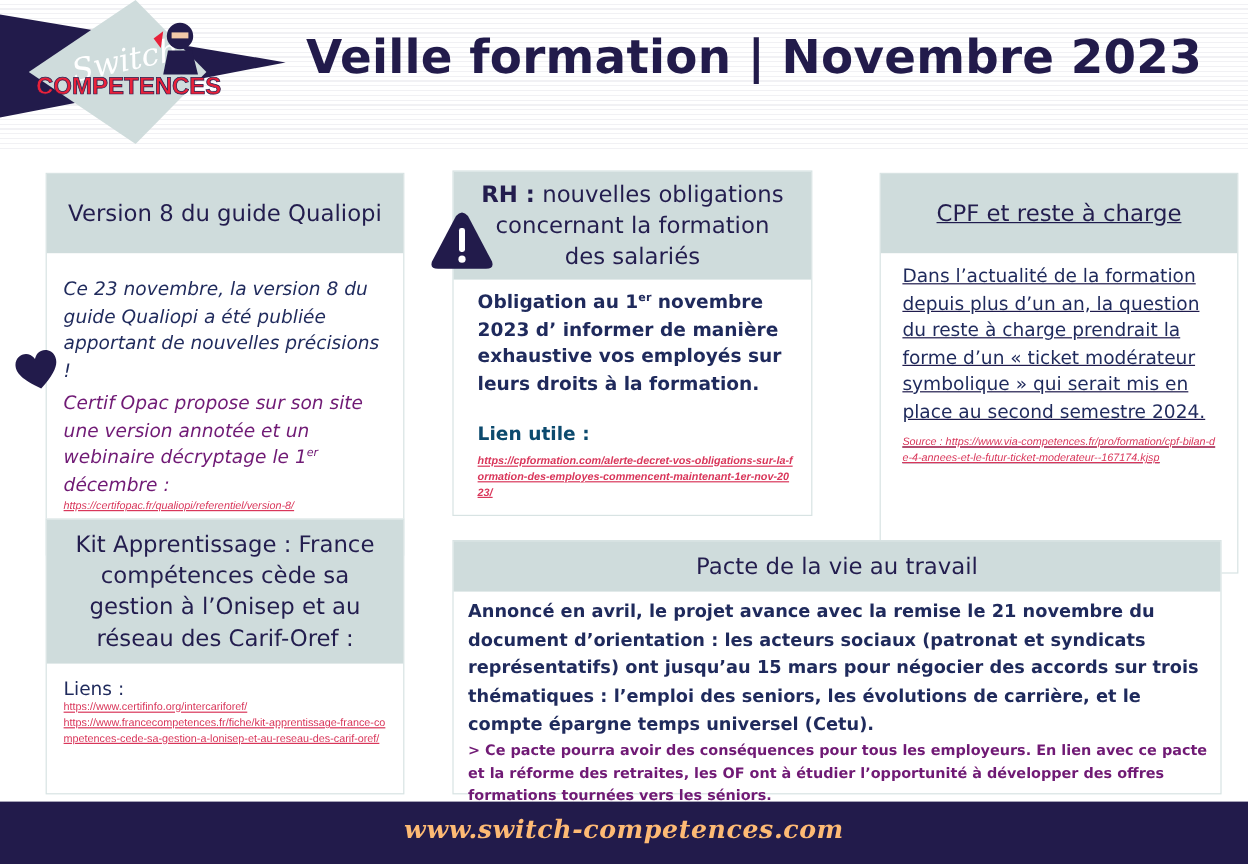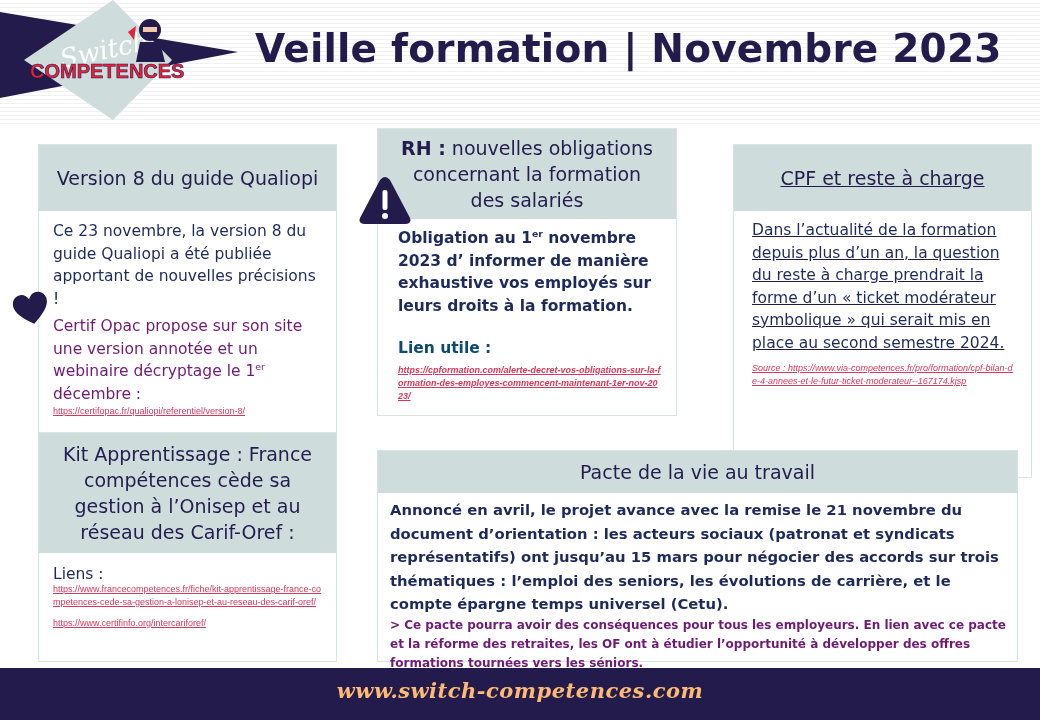--- a/index.html
+++ b/index.html
@@ -55,34 +55,34 @@
   <path d="M140 42 L160 42 L165 62 L136 62 Z" fill="#221b4b"></path>
   <path d="M128 32 L136 26 L134 40 Z" fill="#e8213a"></path>
 </svg>
 
 <div class="page-title">Veille formation | Novembre 2023</div>
 
 <div class="card" style="left:38px;top:144px;width:299px;height:319px;">
   <div class="card-head" style="height:66px;font-size:19px;">
     <span>Version 8 du guide Qualiopi</span>
   </div>
-  <div class="card-body" style="padding-top:9px;">
+  <div class="card-body" style="padding-top:19px;font-style:italic;">
     <p class="txt" style="margin-bottom:5px;">Ce 23 novembre, la version 8 du guide Qualiopi a été publiée apportant de nouvelles précisions !</p>
     <p class="txt pink">
       <span>Certif Opac propose sur son site une version annotée et un webinaire décryptage le 1</span><sup>er</sup><span> décembre :</span>
     </p>
     <a class="link">https://certifopac.fr/qualiopi/referentiel/version-8/</a>
   </div>
 </div>
 
 <svg class="icon" style="left:12px;top:290px;" width="38" height="36" viewBox="0 0 38 36">
   <path d="M19 34 C5 24 1 17 2 11 C3 4 11 1 16 5 C17 6 18 7 19 9 C20 7 21 6 22 5 C27 1 35 4 36 11 C37 17 33 24 19 34 Z" fill="#221b4b" transform="rotate(-12 19 18)"></path>
 </svg>
 
-<div class="card" style="left:377px;top:128px;width:300px;height:288px;">
+<div class="card" style="left:377px;top:142px;width:300px;height:288px;">
   <div class="card-head" style="height:90px;font-size:19px;line-height:26px;padding:0 20px;">
     <span><b>RH :</b><span> nouvelles obligations concernant la formation des salariés</span></span>
   </div>
   <div class="card-body" style="padding:8px 14px 0 20px;font-weight:bold;">
     <p class="txt" style="margin-bottom:20px;">
       <span>Obligation au 1</span><sup>er</sup><span> novembre 2023 d’ informer de manière exhaustive vos employés sur leurs droits à la formation.</span>
     </p>
     <p class="txt" style="color:#0c4a6e;margin-bottom:4px;">Lien utile :</p>
     <a class="link italic">https://cpformation.com/alerte-decret-vos-obligations-sur-la-formation-des-employes-commencent-maintenant-1er-nov-2023/</a>
   </div>
@@ -103,22 +103,22 @@
     <a class="link italic">Source : https://www.via-competences.fr/pro/formation/cpf-bilan-de-4-annees-et-le-futur-ticket-moderateur--167174.kjsp</a>
   </div>
 </div>
 
 <div class="card" style="left:38px;top:432px;width:299px;height:230px;">
   <div class="card-head" style="height:120px;font-size:19px;line-height:26px;padding:0 18px;">
     <span>Kit Apprentissage : France compétences cède sa gestion à l’Onisep et au réseau des Carif-Oref :</span>
   </div>
   <div class="card-body" style="padding:12px 14px 0 14px;">
     <p class="txt" style="line-height:18px;">Liens :</p>
+    <a class="link">https://www.certifinfo.org/intercariforef/</a>
     <a class="link" style="margin-bottom:8px;">https://www.francecompetences.fr/fiche/kit-apprentissage-france-competences-cede-sa-gestion-a-lonisep-et-au-reseau-des-carif-oref/</a>
-    <a class="link">https://www.certifinfo.org/intercariforef/</a>
   </div>
 </div>
 
 <div class="card" style="left:377px;top:450px;width:641px;height:212px;">
   <div class="card-head" style="height:42px;font-size:19px;">
     <span>Pacte de la vie au travail</span>
   </div>
   <div class="card-body" style="padding:5px 10px 0 12px;font-weight:bold;">
     <p class="txt" style="font-size:14.8px;line-height:23.5px;">Annoncé en avril, le projet avance avec la remise le 21 novembre du document d’orientation : les acteurs sociaux (patronat et syndicats représentatifs) ont jusqu’au 15 mars pour négocier des accords sur trois thématiques : l’emploi des seniors, les évolutions de carrière, et le compte épargne temps universel (Cetu).</p>
     <p class="txt pink" style="font-size:12px;line-height:19px;">&gt; Ce pacte pourra  avoir des conséquences pour  tous les employeurs. En lien avec ce pacte et la réforme des retraites, les OF ont à étudier l’opportunité  à développer  des offres formations tournées  vers les séniors.</p>

